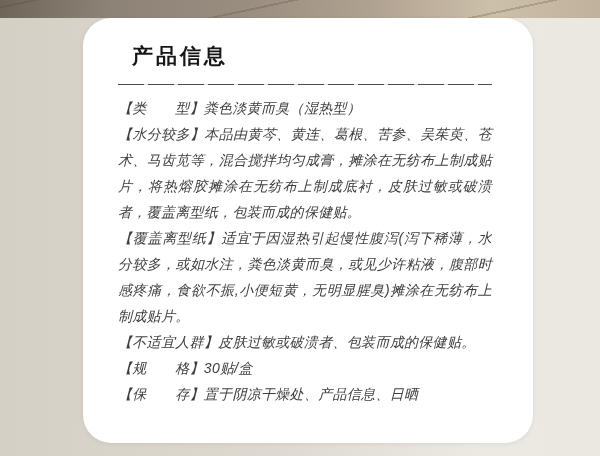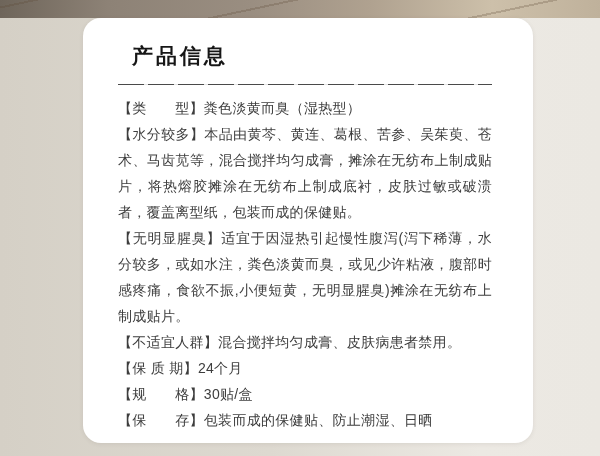--- a/index.html
+++ b/index.html
@@ -23,21 +23,21 @@
       repeating-linear-gradient(-12deg, rgba(90,70,50,0) 0 26px, rgba(90,70,50,0.25) 26px 28px, rgba(90,70,50,0) 28px 54px),
       linear-gradient(93deg, #6e655a 0%, #8d8276 18%, #9a8e81 42%, #b0a290 62%, #cdc0aa 82%, #bfb19b 100%);
   }
   .card {
     position: absolute;
     left: 83px;
     top: 18px;
     width: 450px;
     height: 425px;
     background: #ffffff;
-    border-radius: 18px;
+    border-radius: 28px;
     box-shadow: 0 1px 4px rgba(80, 70, 55, 0.10);
     box-sizing: border-box;
     padding: 24px 41px 14px 35px;
   }
   .card-title {
     margin: 0 0 0 14px;
     font-size: 21px;
     line-height: 28px;
     font-weight: bold;
     letter-spacing: 3px;
@@ -58,39 +58,39 @@
     margin: 0;
     font-size: 14px;
     line-height: 26px;
     color: #3d3d3d;
     text-align: justify;
     text-justify: inter-ideograph;
     letter-spacing: 0.3px;
   }
   .entry-label, .entry-value {
     color: #3d3d3d;
+    font-style: italic;
   }
 </style>
 </head>
 <body>
 
 <div class="wood-edge"></div>
 
 <div class="card">
   <h2 class="card-title">产品信息</h2>
   <div class="title-divider"></div>
 
   <div class="entries">
     <p class="entry"><span class="entry-label">【类　　型】</span><span class="entry-value">粪色淡黄而臭（湿热型）</span></p>
 
     <p class="entry"><span class="entry-label">【水分较多】</span><span class="entry-value">本品由黄芩、黄连、葛根、苦参、吴茱萸、苍术、马齿苋等，混合搅拌均匀成膏，摊涂在无纺布上制成贴片，将热熔胶摊涂在无纺布上制成底衬，皮肤过敏或破溃者，覆盖离型纸，包装而成的保健贴。</span></p>
 
-    <p class="entry"><span class="entry-label">【无明显腥臭】</span><span class="entry-value">适宜于因湿热引起慢性腹泻(泻下稀薄，水分较多，或如水注，粪色淡黄而臭，或见少许粘液，腹部时感疼痛，食欲不振,小便短黄，无明显腥臭)摊涂在无纺布上制成贴片。</span></p>
+    <p class="entry"><span class="entry-label">【覆盖离型纸】</span><span class="entry-value">适宜于因湿热引起慢性腹泻(泻下稀薄，水分较多，或如水注，粪色淡黄而臭，或见少许粘液，腹部时感疼痛，食欲不振,小便短黄，无明显腥臭)摊涂在无纺布上制成贴片。</span></p>
 
-    <p class="entry"><span class="entry-label">【不适宜人群】</span><span class="entry-value">混合搅拌均匀成膏、皮肤病患者禁用。</span></p>
+    <p class="entry"><span class="entry-label">【不适宜人群】</span><span class="entry-value">皮肤过敏或破溃者、包装而成的保健贴。</span></p>
 
-    <p class="entry"><span class="entry-label">【保 质 期】</span><span class="entry-value">24个月</span></p>
 
     <p class="entry"><span class="entry-label">【规　　格】</span><span class="entry-value">30贴/盒</span></p>
 
-    <p class="entry"><span class="entry-label">【保　　存】</span><span class="entry-value">包装而成的保健贴、防止潮湿、日晒</span></p>
+    <p class="entry"><span class="entry-label">【保　　存】</span><span class="entry-value">置于阴凉干燥处、产品信息、日晒</span></p>
   </div>
 </div>
 
 </body></html>

